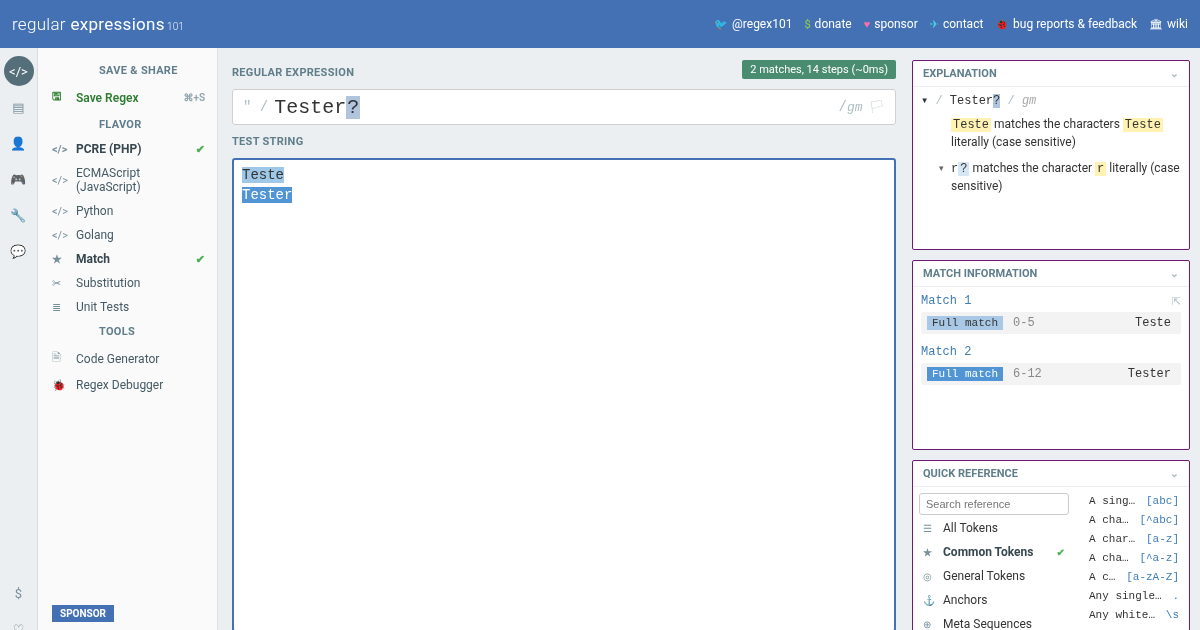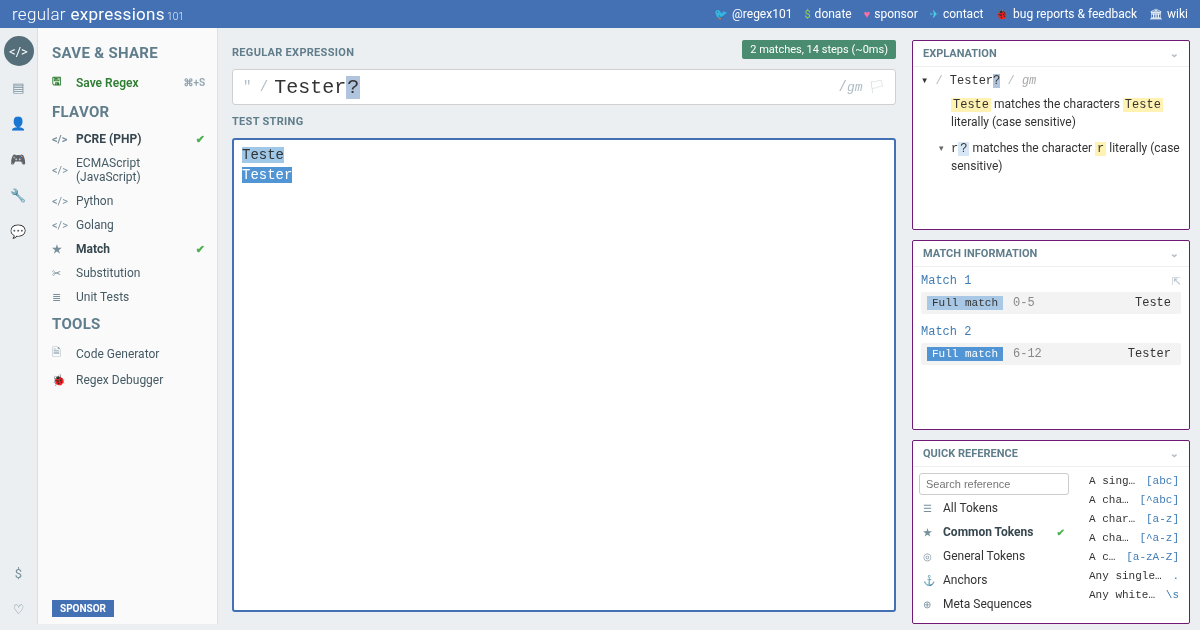--- a/index.html
+++ b/index.html
@@ -1,35 +1,35 @@
 <!DOCTYPE html>
 <html><head>
 <meta charset="utf-8">
 <style>
 * { margin: 0; padding: 0; box-sizing: border-box; }
 body { font-family: -apple-system, BlinkMacSystemFont, "Segoe UI", Roboto, sans-serif; font-size: 13px; color: #333; background: #eceff1; overflow: hidden; width: 1200px; height: 630px; }
 .mono { font-family: "Courier New", Consolas, monospace; }
 
-.topbar { background: #4371b4; height: 28px; display: flex; align-items: center; padding: 1px 12px; color: #fff; }
+.topbar { background: #4371b4; height: 48px; display: flex; align-items: center; padding: 1px 12px; color: #fff; }
 .logo { font-size: 17px; font-weight: 300; letter-spacing: 0.3px; }
 .logo .bold { font-weight: 400; }
 .logo .sub { font-size: 10px; opacity: 0.9; margin-left: 2px; }
 .topbar-right { margin-left: auto; display: flex; gap: 12px; font-size: 12px; }
 .topbar-link { display: flex; align-items: center; gap: 4px; cursor: pointer; }
 .topbar-link .ic { font-size: 11px; }
 
 .main { display: flex; height: calc(630px - 34px); }
 
 .rail { width: 38px; background: #eceff1; display: flex; flex-direction: column; align-items: center; padding-top: 8px; gap: 6px; border-right: 1px solid #ddd; }
 .rail-item { width: 30px; height: 30px; border-radius: 50%; display: flex; align-items: center; justify-content: center; color: #78909c; cursor: pointer; }
 .rail-item.active { background: #546e7a; color: #fff; }
 .rail-spacer { flex: 1; }
 
 .sidebar { width: 180px; background: #fafafa; border-right: 1px solid #e0e0e0; padding: 10px 0 0 0; overflow-y: auto; }
-.sidebar-section { padding: 0 14px 6px; font-size: 15px; font-weight: 700; color: #607d8b; letter-spacing: 0.3px; margin-top: 6px; }
+.sidebar-section { padding: 0 14px 6px; font-size: 11px; font-weight: 700; color: #607d8b; letter-spacing: 0.3px; margin-top: 6px; margin-left: 47px; }
 .sidebar-item { display: flex; align-items: center; padding: 5px 14px; font-size: 12px; color: #455a64; cursor: pointer; gap: 10px; position: relative; }
 .sidebar-item .ic { width: 14px; color: #78909c; font-size: 11px; }
 .sidebar-item.bold { font-weight: 700; color: #37474f; }
 .sidebar-item .check { position: absolute; right: 12px; color: #4caf50; font-size: 11px; }
 .sidebar-item .kbd { position: absolute; right: 12px; font-size: 10px; color: #90a4ae; }
 .sidebar-item.green { color: #2e7d32; font-weight: 600; }
 .sponsor-tag { background: #4371b4; color: #fff; font-size: 10px; font-weight: 700; padding: 3px 8px; display: inline-block; margin: 8px 0 0 14px; }
 
 .center { flex: 1; display: flex; flex-direction: column; padding: 12px 14px; gap: 10px; min-width: 0; }
 .center-header { display: flex; align-items: flex-end; justify-content: space-between; }

